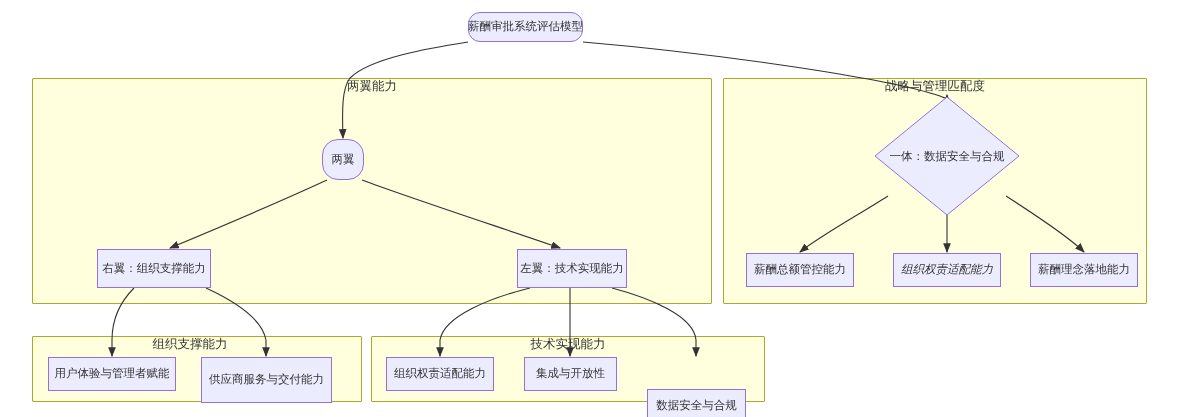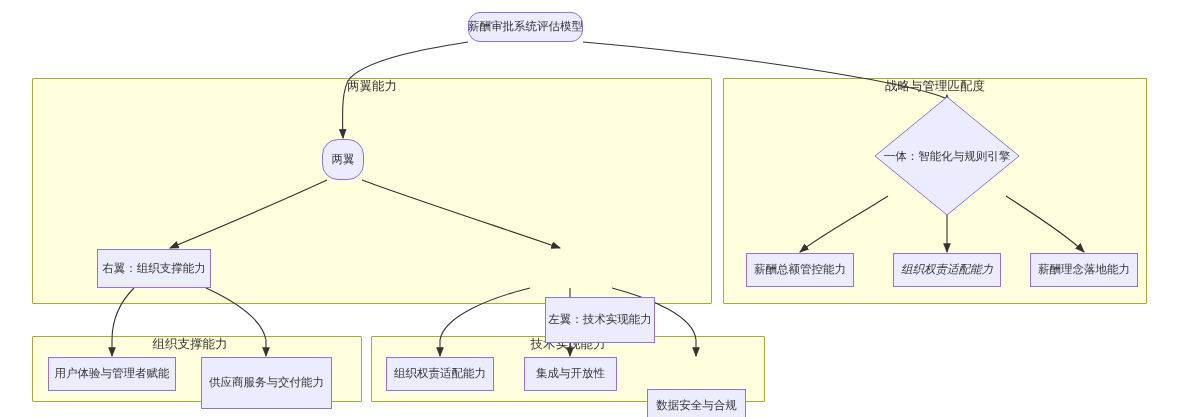--- a/index.html
+++ b/index.html
@@ -138,38 +138,38 @@
   <div class="cluster-label" style="left:190px; top:338px;">组织支撑能力</div>
 
   <div class="cluster-label" style="left:568px; top:338px;">技术实现能力</div>
 
   <div class="node" style="left:468px; top:12px; width:115px; height:30px;border-radius:12px;">薪酬审批系统评估模型</div>
 
   <div class="node rounded" style="left:322px; top:139px; width:42px; height:41px;">两翼</div>
 
   <div class="node" style="left:97px; top:249px; width:114px; height:39px;">右翼：组织支撑能力</div>
 
-  <div class="node" style="left:545px; top:249px; width:110px; height:46px;margin-top:48px;">左翼：技术实现能力</div>
+  <div class="node" style="left:517px; top:249px; width:110px; height:39px;">左翼：技术实现能力</div>
 
   <div class="node-diamond" style="left:874px; top:96px; width:146px; height:120px;">
     <svg width="146" height="120" viewBox="0 0 146 120">
       <polygon points="73,1 145,60 73,119 1,60" fill="#ececff" stroke="#9370db" stroke-width="1"></polygon>
     </svg>
-    <span class="diamond-label">一体：智能化与规则引擎</span>
+    <span class="diamond-label">一体：数据安全与合规</span>
   </div>
 
   <div class="node" style="left:746px; top:253px; width:108px; height:34px;">薪酬总额管控能力</div>
 
   <div class="node" style="left:893px; top:253px; width:108px; height:34px;font-style:italic;">组织权责适配能力</div>
 
   <div class="node" style="left:1030px; top:253px; width:108px; height:34px;">薪酬理念落地能力</div>
 
   <div class="node" style="left:48px; top:357px; width:128px; height:34px;">用户体验与管理者赋能</div>
 
-  <div class="node" style="left:201px; top:357px; width:131px; height:52px;">供应商服务与交付能力</div>
+  <div class="node" style="left:201px; top:357px; width:131px; height:46px;">供应商服务与交付能力</div>
 
   <div class="node" style="left:386px; top:357px; width:108px; height:34px;">组织权责适配能力</div>
 
   <div class="node" style="left:524px; top:357px; width:93px; height:34px;">集成与开放性</div>
 
   <div class="node" style="left:647px; top:357px; width:99px; height:34px;margin-top:32px;">数据安全与合规</div>
 
 </div>
 
 </body></html>

